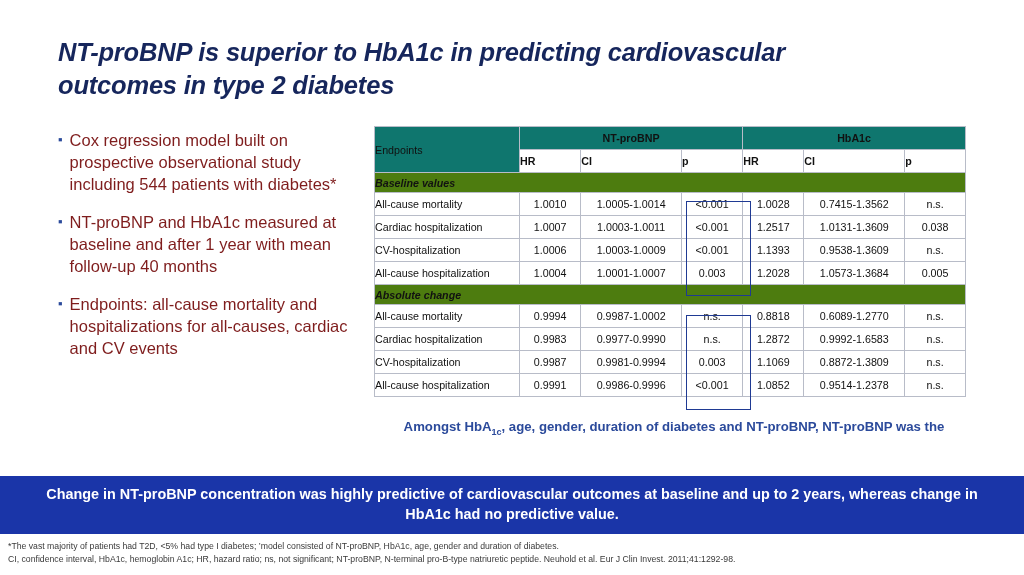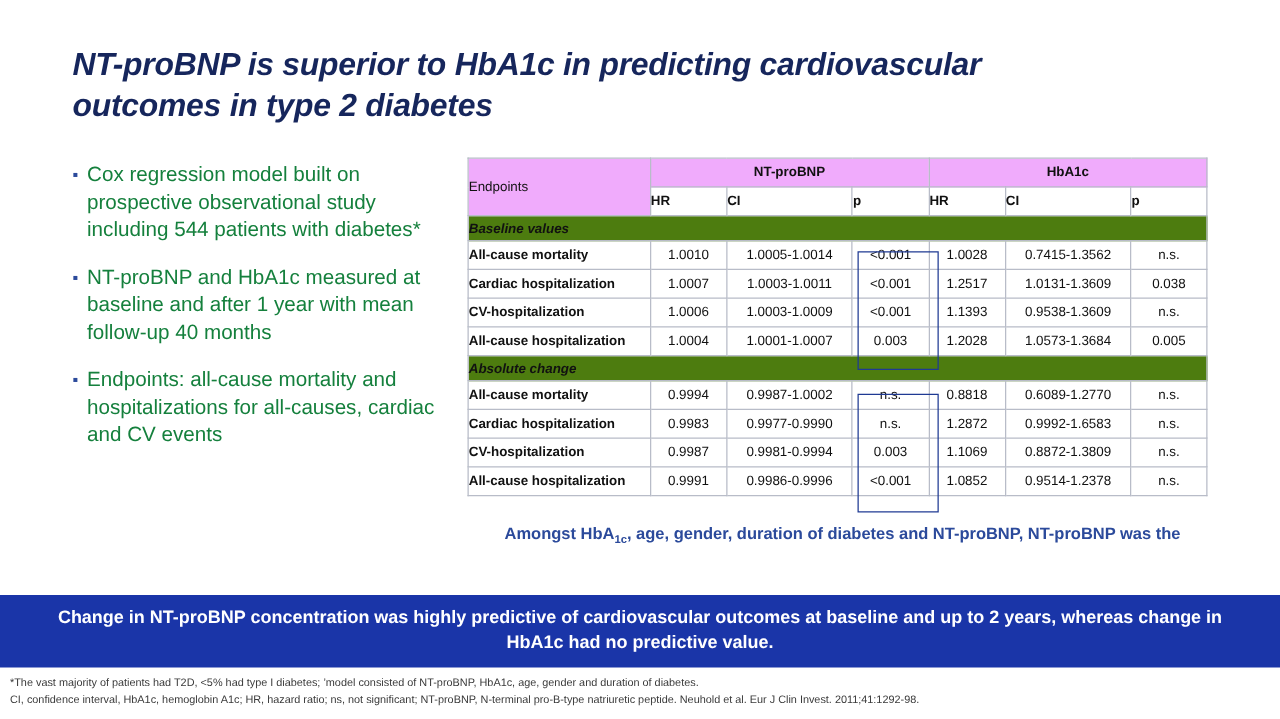--- a/index.html
+++ b/index.html
@@ -46,21 +46,21 @@
   }
   .bullet .marker {
     color: #2b4a9b;
     font-size: 13px;
     line-height: 1.5;
     margin-right: 7px;
     flex: 0 0 auto;
   }
   .bullet .btext {
     font-size: 16.5px;
-    color: #15803d;
+    color: #7f1d1d;
   }
   
   .table-wrap {
     position: absolute;
     left: 374px;
     top: 126px;
     width: 592px;
   }
   table.data {
     border-collapse: collapse;
@@ -70,21 +70,21 @@
   }
   table.data td, table.data th {
     border: 1px solid #b8bcc8;
     padding: 0;
     vertical-align: middle;
   }
   .hdr-cell {
     height: 22px;
     font-weight: bold;
     text-align: center;
-    background: #f0abfc;
+    background: #0f766e;
   }
   .hdr-left {
     text-align: left;
     padding-left: 7px;
     font-weight: normal;
     vertical-align: top;
     padding-top: 6px;
   }
   .sub-hdr {
     height: 22px;
@@ -94,21 +94,21 @@
   }
   .section-row td {
     background: #4d7c0f;
     font-style: italic;
     font-weight: bold;
     height: 19px;
     padding-left: 7px;
     font-size: 10.7px;
   }
   .rowlabel {
-    font-weight: bold;
+    font-weight: normal;
     text-align: left;
     padding-left: 7px;
     height: 22px;
     white-space: nowrap;
   }
   .cellc {
     text-align: center;
     height: 22px;
     padding: 0 3px;
     margin-left: 24px;

